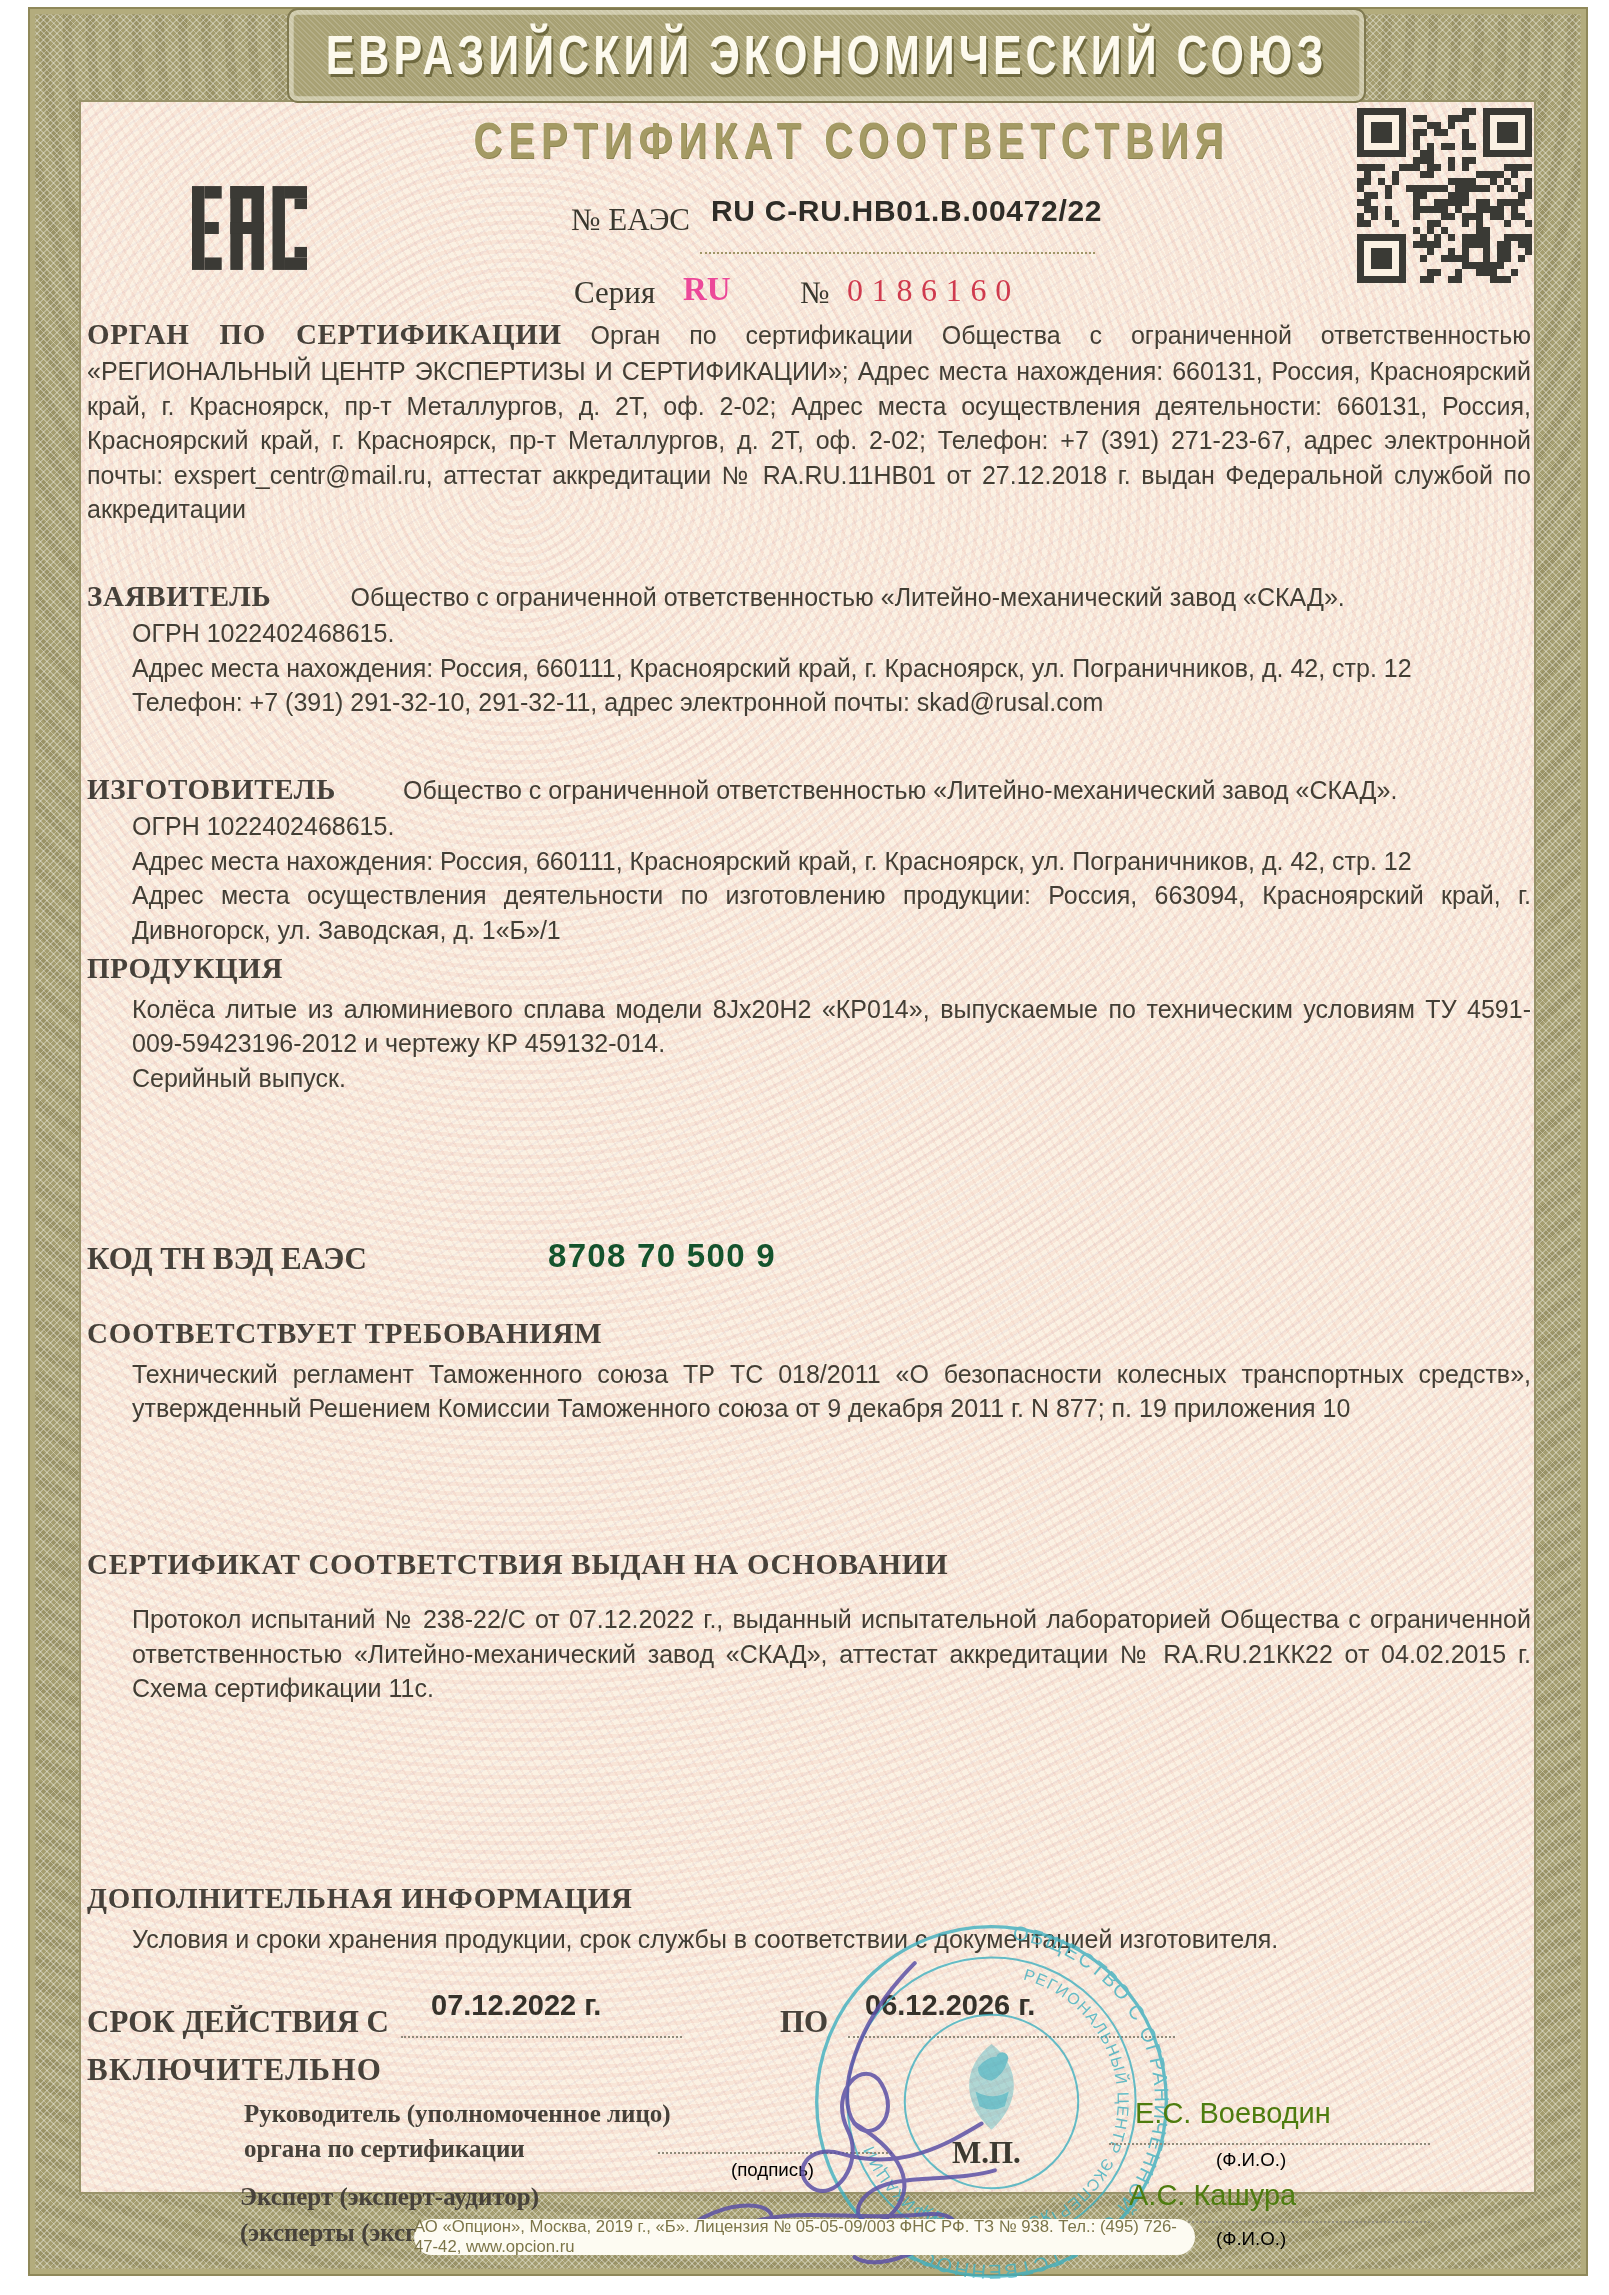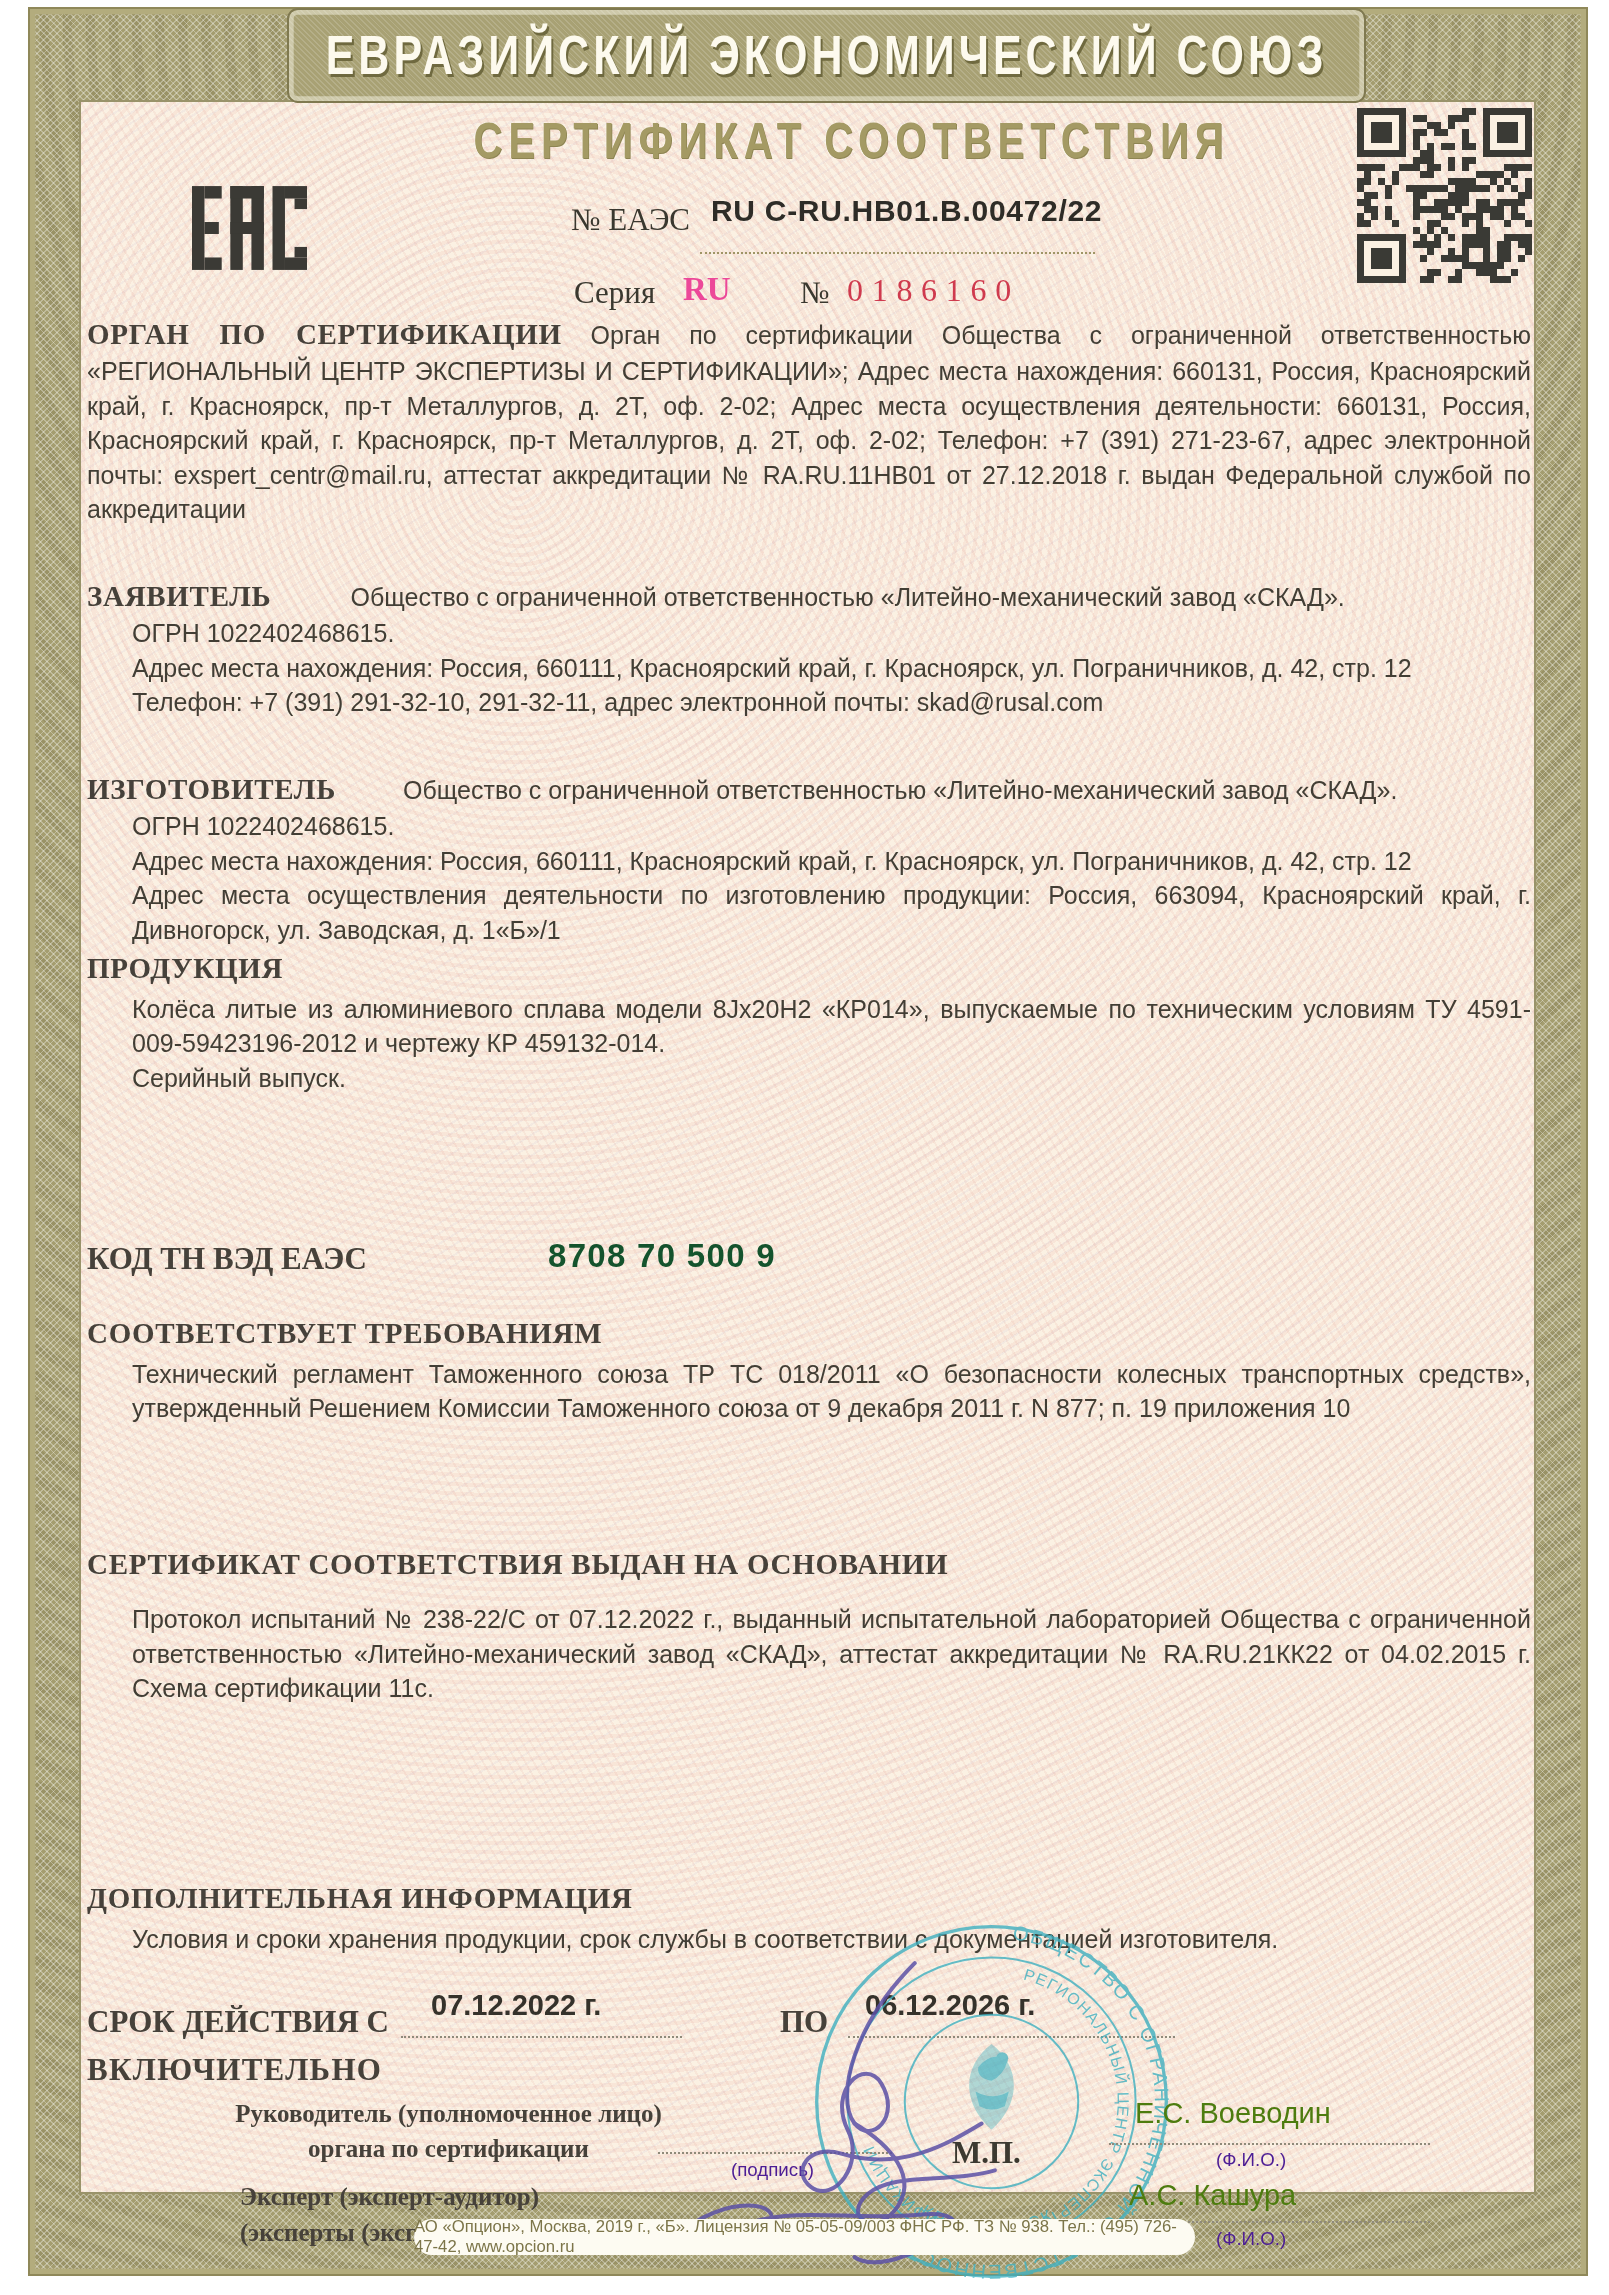--- a/index.html
+++ b/index.html
@@ -56,21 +56,21 @@
   .sub{margin-left:45px;}
   .name-gap-1{padding-left:79px;}
   .name-gap-2{padding-left:67px;}
   p{margin:0;}
   .mt{margin-top:6.7px;}
   .tnved-value{position:absolute;left:461px;top:-4px;font-size:33px;font-weight:bold;color:#14532d;letter-spacing:1.3px;}
   
   .validity-label{font-family:"Liberation Serif",serif;font-weight:bold;font-size:31px;color:#46413a;}
   .date-value{font-size:29px;font-weight:bold;color:#35322b;}
   .dotted-line{border-top:2px dotted #8f8a7a;position:absolute;}
-  .caption{font-size:18.7px;color:#4c1d95;}
+  .caption{font-size:18.7px;color:#000000;}
   
   .sig-label{font-family:"Liberation Serif",serif;font-weight:bold;font-size:25px;color:#46413a;line-height:1.4;}
   .person-name{font-size:29px;font-weight:normal;color:#4d7c0f;}
   .mp{font-family:"Liberation Serif",serif;font-weight:bold;font-size:31px;color:#3c3930;}
   
   .footer-pill{position:absolute;left:414px;top:2219px;width:781px;height:36px;background:#fdfbf2;
     border-radius:18px;display:flex;align-items:center;justify-content:center;z-index:6;}
   .footer-text{font-size:16.7px;color:#7c7549;}
   .abs{position:absolute;}
   svg{display:block;}
@@ -410,21 +410,21 @@
       </g>
       <g fill="#3fb0c0" opacity=".9">
         <path d="M 320 205 c -28 22 -40 52 -30 84 c 8 26 30 44 30 44 c 0 0 22 -18 30 -44 c 10 -32 -2 -62 -30 -84 z" opacity=".55"></path>
         <path d="M 300 240 q 20 -26 44 -10 q -6 22 -24 30 q -22 -4 -20 -20 z"></path>
         <circle cx="336" cy="226" r="9"></circle>
         <path d="M 296 276 q 26 14 50 0 l -6 22 q -20 10 -38 0 z"></path>
       </g>
     </svg>
   </div>
 
-  <div class="abs sig-label" style="left:228px;top:2096px;width:441px;text-align:center;">Руководитель (уполномоченное лицо) органа по сертификации</div>
+  <div class="abs sig-label" style="left:244px;top:2096px;width:441px;">Руководитель (уполномоченное лицо) органа по сертификации</div>
   <div class="dotted-line" style="left:658px;top:2152px;width:234px;"></div>
   <div class="abs caption" style="left:731px;top:2159px;">(подпись)</div>
   <div class="abs mp" style="left:952px;top:2135px;">М.П.</div>
   <div class="abs person-name" style="left:1135px;top:2097px;">Е.С. Воеводин</div>
   <div class="dotted-line" style="left:1109px;top:2143px;width:321px;"></div>
   <div class="abs caption" style="left:1216px;top:2149px;">(Ф.И.О.)</div>
 
   <div class="abs sig-label" style="left:240px;top:2179px;">Эксперт (эксперт-аудитор)</div>
   <div class="abs sig-label" style="left:240px;top:2215px;">(эксперты (эксперты-аудиторы))</div>
   <div class="dotted-line" style="left:658px;top:2221px;width:234px;"></div>

